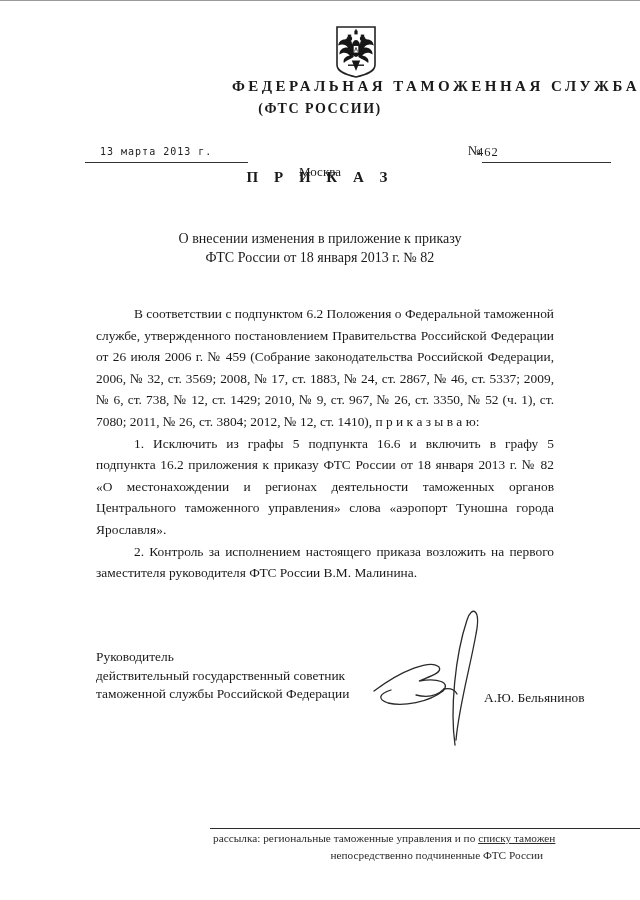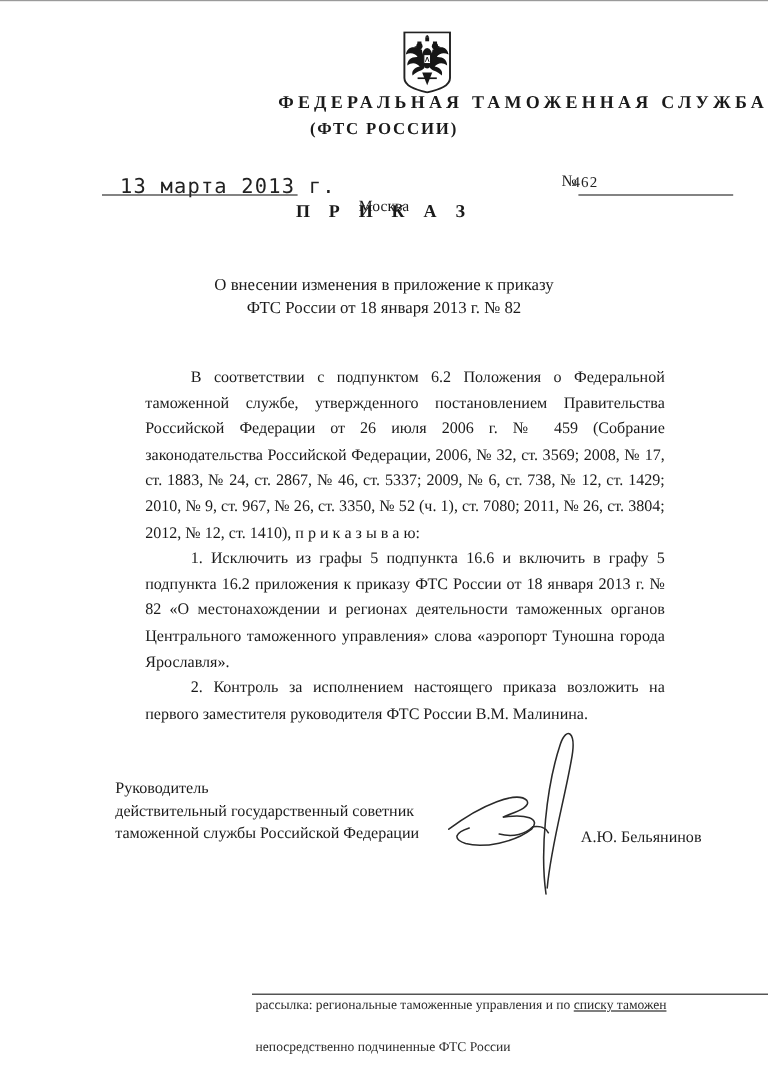--- a/index.html
+++ b/index.html
@@ -32,21 +32,21 @@
   }
   .doc-type {
     position:absolute; top:129px; left:0; width:100%;
     text-align:center; font-weight:bold; font-size:15px;
     letter-spacing:6px;
     margin-top:40px;
   }
   .date-field {
     position:absolute; left:100px; top:146px;
     font-family:"DejaVu Sans Mono", monospace;
-    font-size:17px; letter-spacing:1px; color:#222;
+    font-size:10px; letter-spacing:1px; color:#222;
   }
   .date-underline {
     position:absolute; left:85px; top:162px; width:163px; height:1px;
     background:#333;
   }
   .num-sign {
     position:absolute; left:468px; top:143px; font-size:13.5px;
   }
   .num-value {
     position:absolute; left:477px; top:145px;
@@ -63,21 +63,21 @@
   }
   .doc-title {
     position:absolute; top:229px; left:0; width:100%;
     text-align:center; font-weight:normal; font-size:14px;
     line-height:19px;
   }
   .body-text {
     position:absolute; left:96px; top:303px; width:458px;
     font-size:13.4px; line-height:21.6px; text-align:justify;
   }
-  .body-text p { text-indent:38px;margin-left:25px; }
+  .body-text p { text-indent:38px; }
   .sig-block {
     position:absolute; left:96px; top:648px;
     font-size:13.4px; line-height:18.5px;
   }
   .sig-name {
     position:absolute; left:484px; top:690px; font-size:13.4px;
     white-space:nowrap;
   }
   .sig-scribble {
     position:absolute; left:358px; top:598px; width:165px; height:152px;
@@ -87,21 +87,21 @@
     background:#2b2b2b;
   }
   .footer-line1 {
     position:absolute; left:213px; top:832px; width:427px;
     font-size:11.3px; color:#2b2b2b;
     white-space:nowrap; overflow:hidden;
   }
   .footer-line1 .ul { text-decoration:underline; }
   .footer-line2 {
     position:absolute; left:213px; top:849px; width:330px;
-    text-align:left; font-size:11.3px; color:#2b2b2b;margin-top:18px;
+    text-align:right; font-size:11.3px; color:#2b2b2b;
   }
 </style>
 </head>
 <body>
 
 <div class="page">
 
   <div class="scan-edge-top"></div>
 
   <svg class="emblem" viewBox="0 0 44 52">

